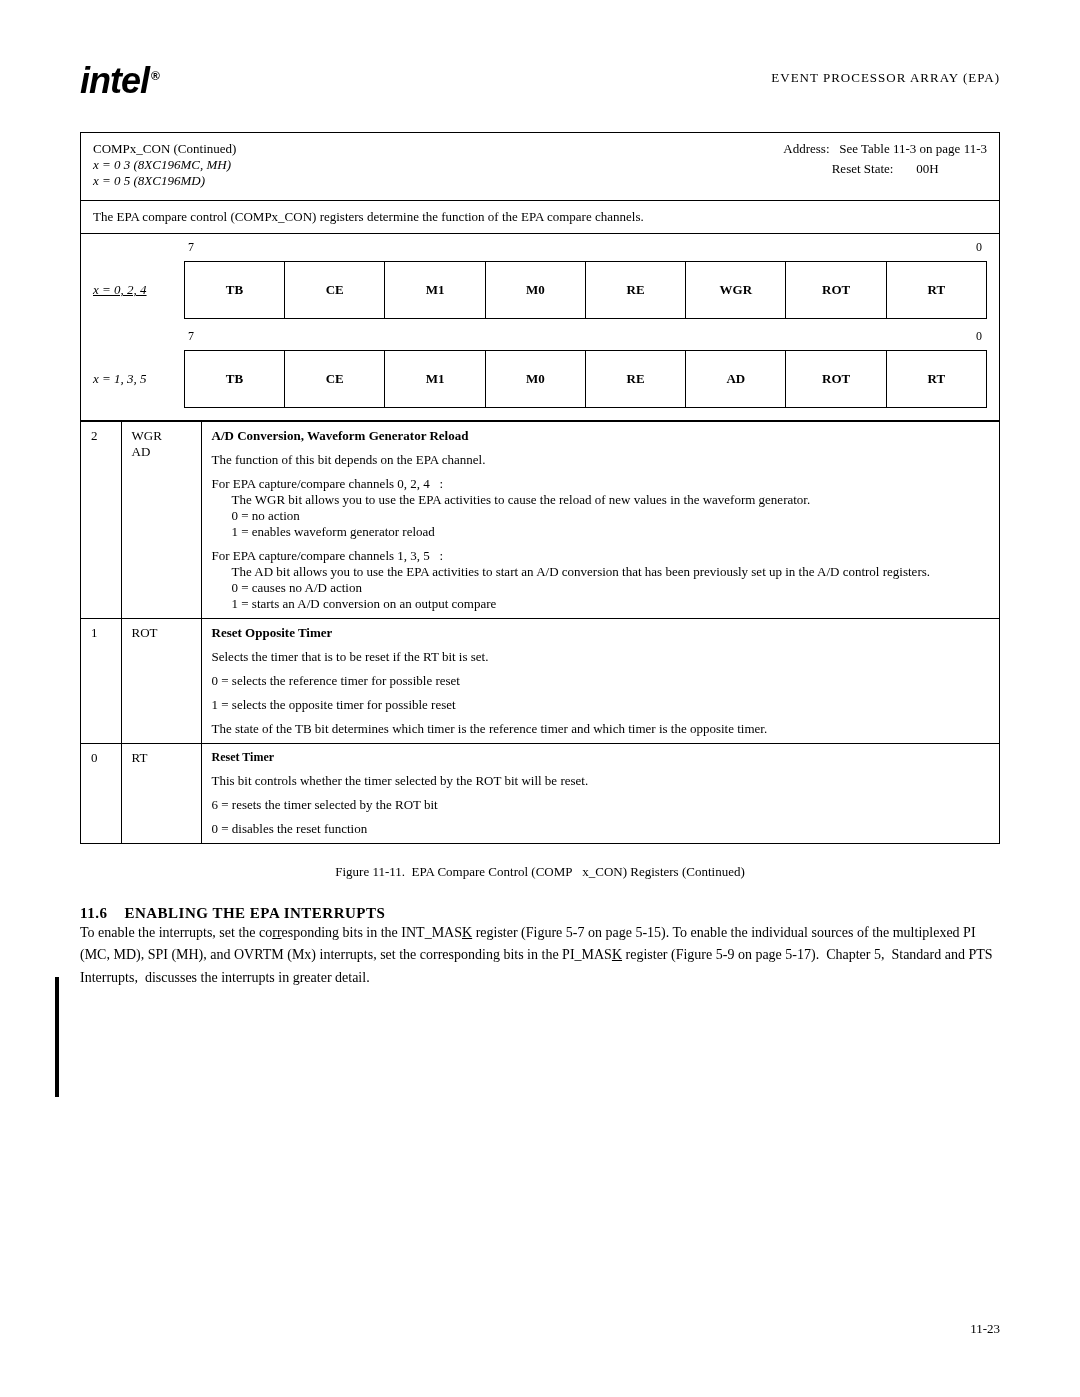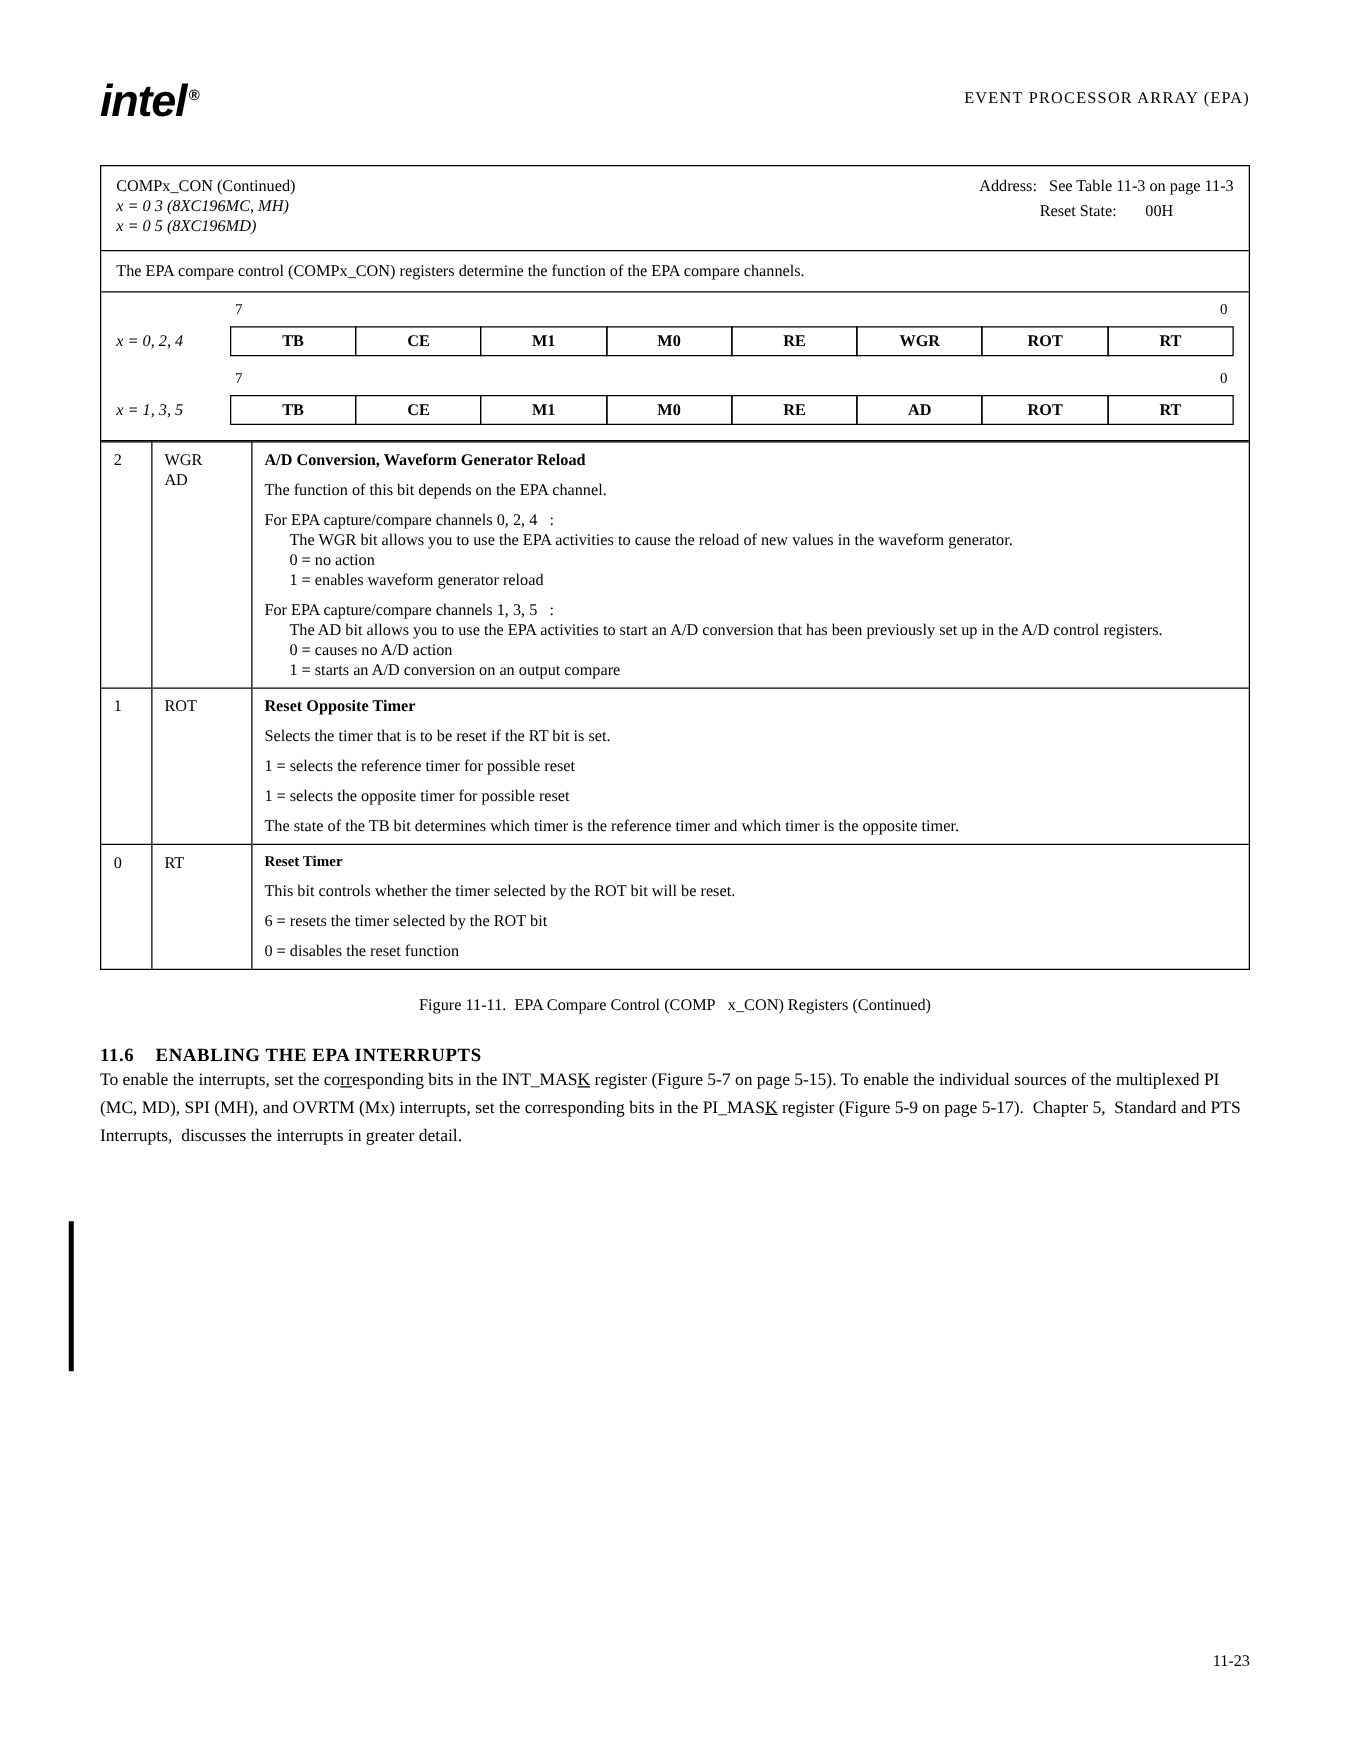--- a/index.html
+++ b/index.html
@@ -151,21 +151,21 @@
       font-style: italic;
     }
     .bits-grid {
       display: flex;
       width: 100%;
     }
     .bit-item {
       flex: 1;
       border: 1px solid #000;
       text-align: center;
-      padding: 3px 2px;
+      padding: 20px 2px;
       font-size: 13px;
       font-weight: bold;
       margin-left: -1px;
     }
     .bit-item:first-child { margin-left: 0; }
   </style>
 </head>
 <body>
 
 <div class="page-container">
@@ -202,21 +202,21 @@
     </div>
 
     <div class="bit-diagram">
 
       <div style="margin-bottom: 10px;">
         <div style="display:flex; justify-content:space-between; padding-left:95px; font-size:12px;">
           <span>7</span>
           <span style="margin-right:5px;">0</span>
         </div>
         <div class="row-wrap">
-          <div class="row-label" style="font-style:italic; font-size:13px; width:90px;"><span>x = 0, 2, 4</span></div>
+          <div class="row-label" style="font-style:italic; font-size:13px; width:90px;text-decoration:underline;"><span>x = 0, 2, 4</span></div>
           <div class="bits-grid">
             <div class="bit-item">TB</div>
             <div class="bit-item">CE</div>
             <div class="bit-item">M1</div>
             <div class="bit-item">M0</div>
             <div class="bit-item">RE</div>
             <div class="bit-item">WGR</div>
             <div class="bit-item">ROT</div>
             <div class="bit-item">RT</div>
           </div>
@@ -265,21 +265,21 @@
           <div class="desc-indent">1 = starts an A/D conversion on an output compare</div>
         </td>
       </tr>
 
       <tr>
         <td style="font-size:13px;">1</td>
         <td style="font-size:13px;">ROT</td>
         <td>
           <div style="font-size:13px; font-weight:bold;">Reset Opposite Timer</div>
           <div class="desc-detail">Selects the timer that is to be reset if the RT bit is set.</div>
-          <div class="desc-detail">1 = selects the reference timer for possible reset</div>
+          <div class="desc-detail">0 = selects the reference timer for possible reset</div>
           <div class="desc-detail">1 = selects the opposite timer for possible reset</div>
           <div class="desc-detail">The state of the TB bit determines which timer is the reference timer and which timer is the opposite timer.</div>
         </td>
       </tr>
 
       <tr>
         <td style="font-size:13px;">0</td>
         <td style="font-size:13px;">RT</td>
         <td>
           <div style="font-size:12px; font-weight:bold;">Reset Timer</div>

